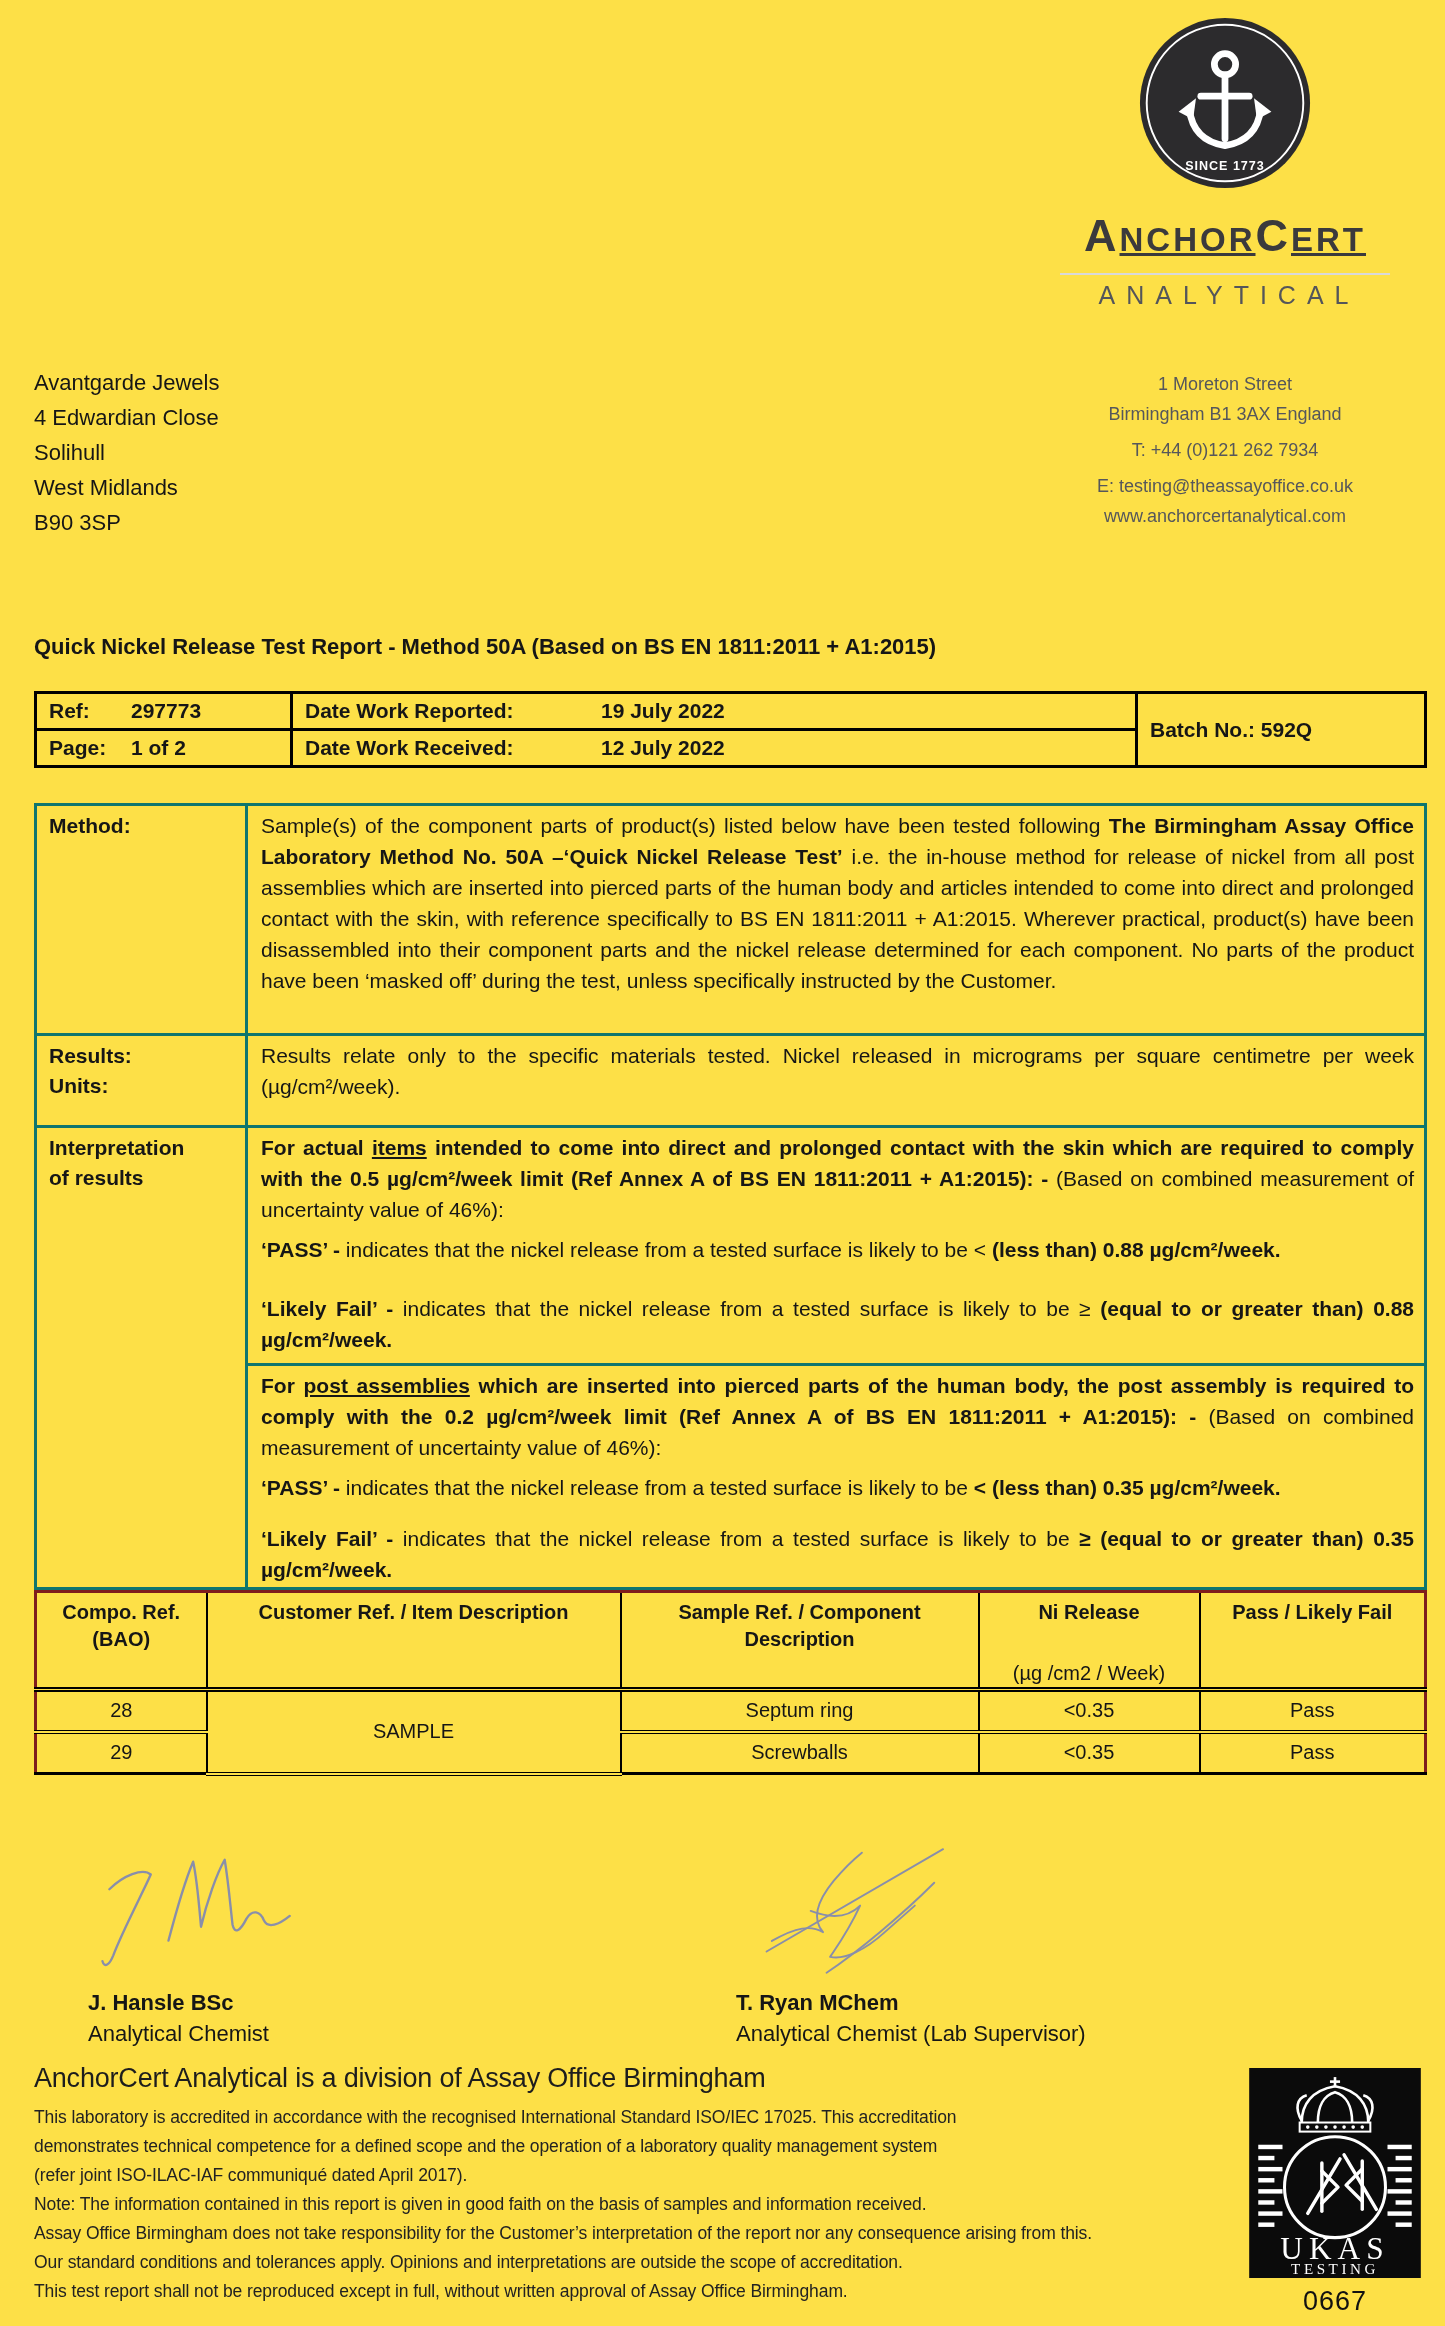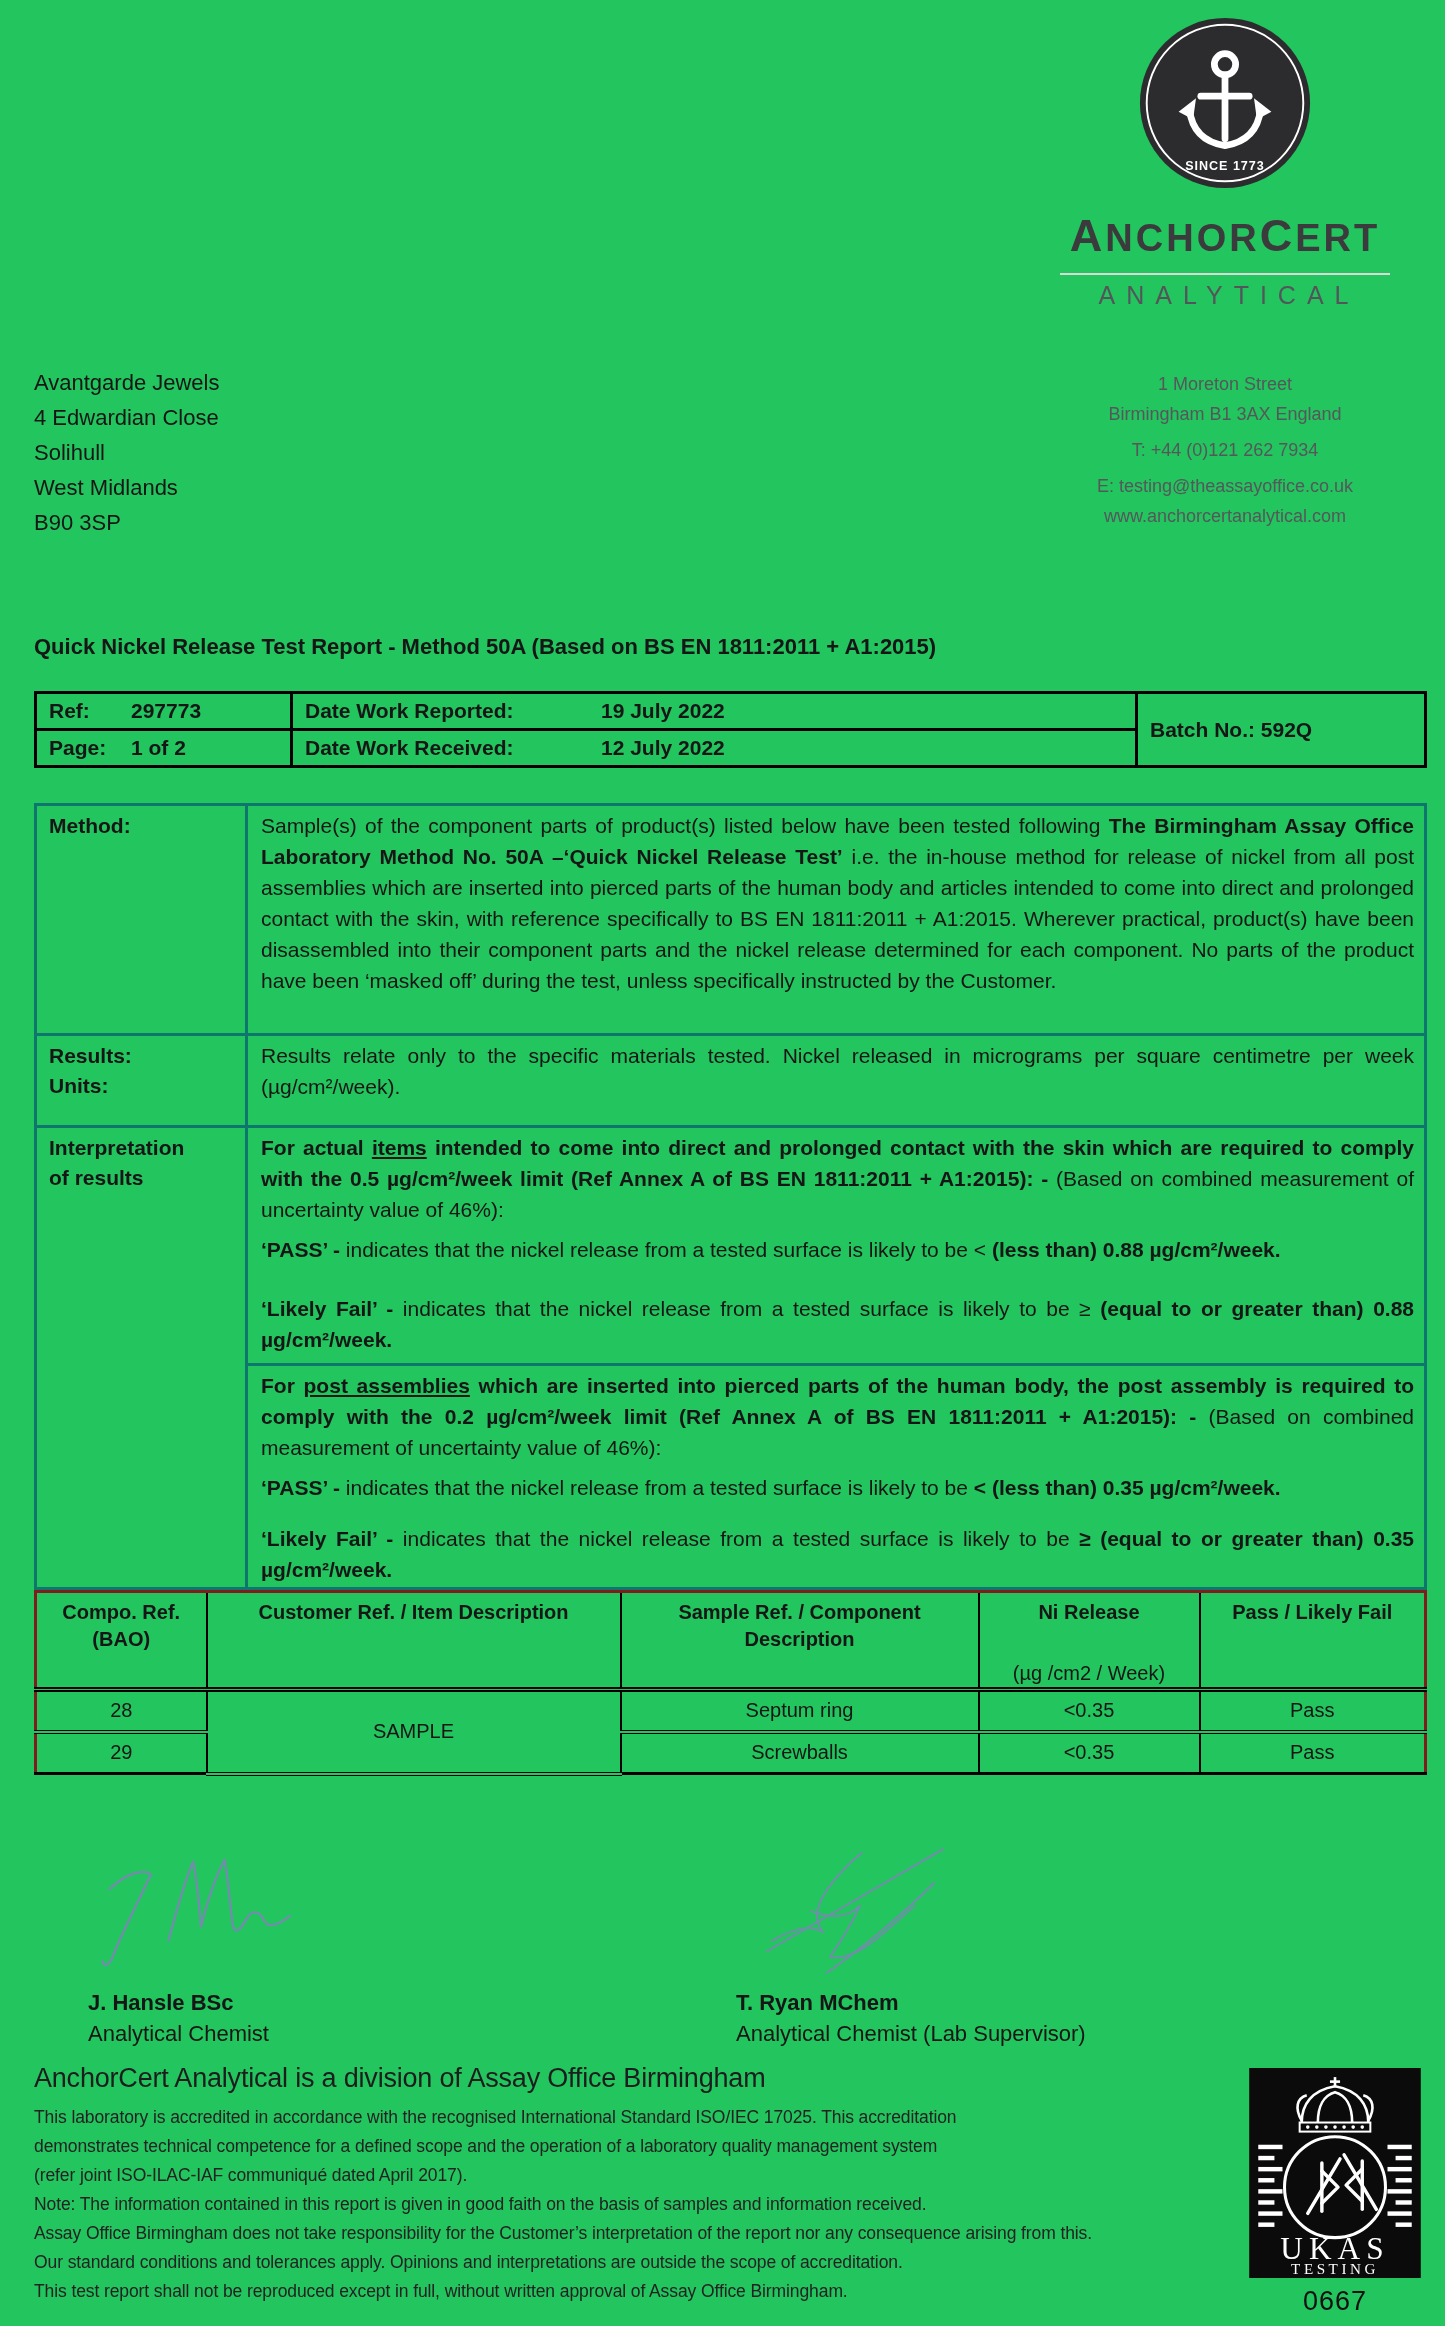--- a/index.html
+++ b/index.html
@@ -1,26 +1,26 @@
 <!DOCTYPE html>
 <html><head>
 <meta charset="utf-8">
 <style>
   * { box-sizing: border-box; margin: 0; padding: 0; }
   html,body { background:#ffffff; }
   body { font-family:"Liberation Sans", sans-serif; color:#161616; }
-  .page { position:relative; width:1445px; height:2326px; margin:0 auto; background:#22c55e; overflow:hidden; }
+  .page { position:relative; width:1445px; height:2326px; margin:0 auto; background:#fde047; overflow:hidden; }
 
   
   .masthead { padding-top:16px; display:flex; justify-content:flex-end; padding-right:46px; }
   .logo-block { width:348px; text-align:center; }
   .logo-circle { display:block; margin:0 auto; }
   .wordmark { margin-top:24px; color:#3b3a3c; font-weight:600; letter-spacing:3px; line-height:44px; white-space:nowrap; }
   .wordmark .cap { font-size:45px; }
-  .wordmark .rest { font-size:38px; }
+  .wordmark .rest { font-size:33px;text-decoration:underline; }
   .wordmark-rule { width:330px; height:2px; background:#d9d9d9; margin:5px auto 6px auto; }
   .subtitle { color:#54555a; font-size:25px; letter-spacing:11px; padding-left:8px; line-height:28px; }
 
   
   .addresses { margin-top:56px; display:flex; justify-content:space-between; padding:0 24px 0 34px; }
   .cust-addr { font-size:22px; line-height:35px; }
   .lab-addr { width:392px; text-align:center; color:#56575b; font-size:18px; line-height:30px; padding-top:4px; }
   .lab-addr .gap { margin-top:6px; }
 
   

